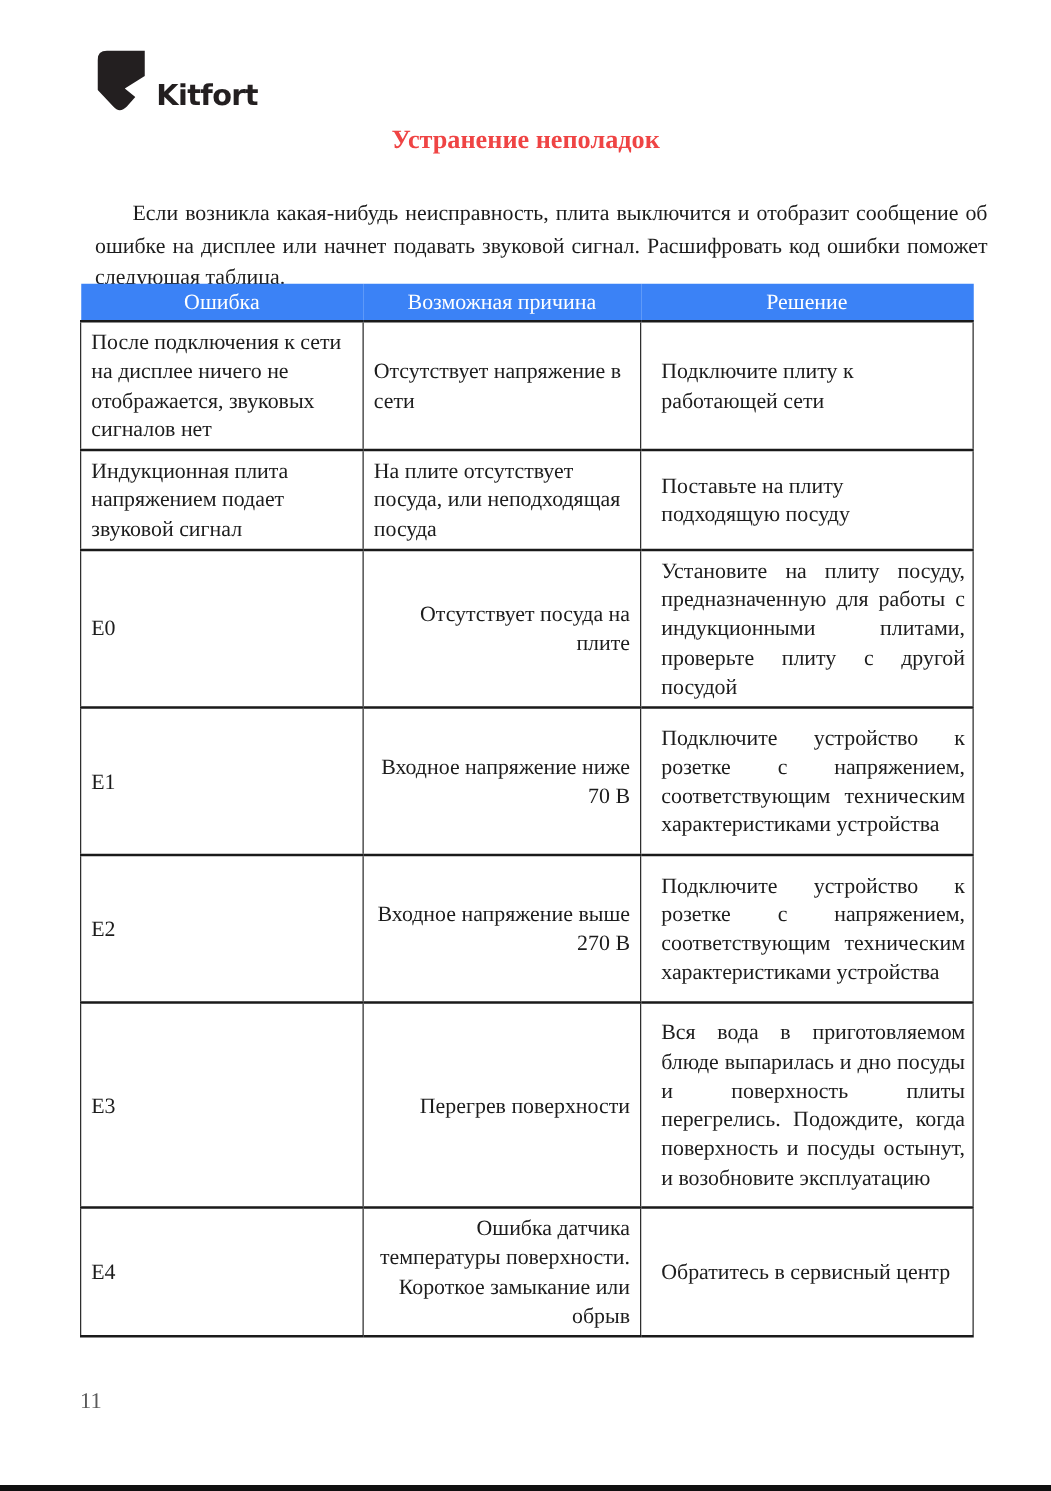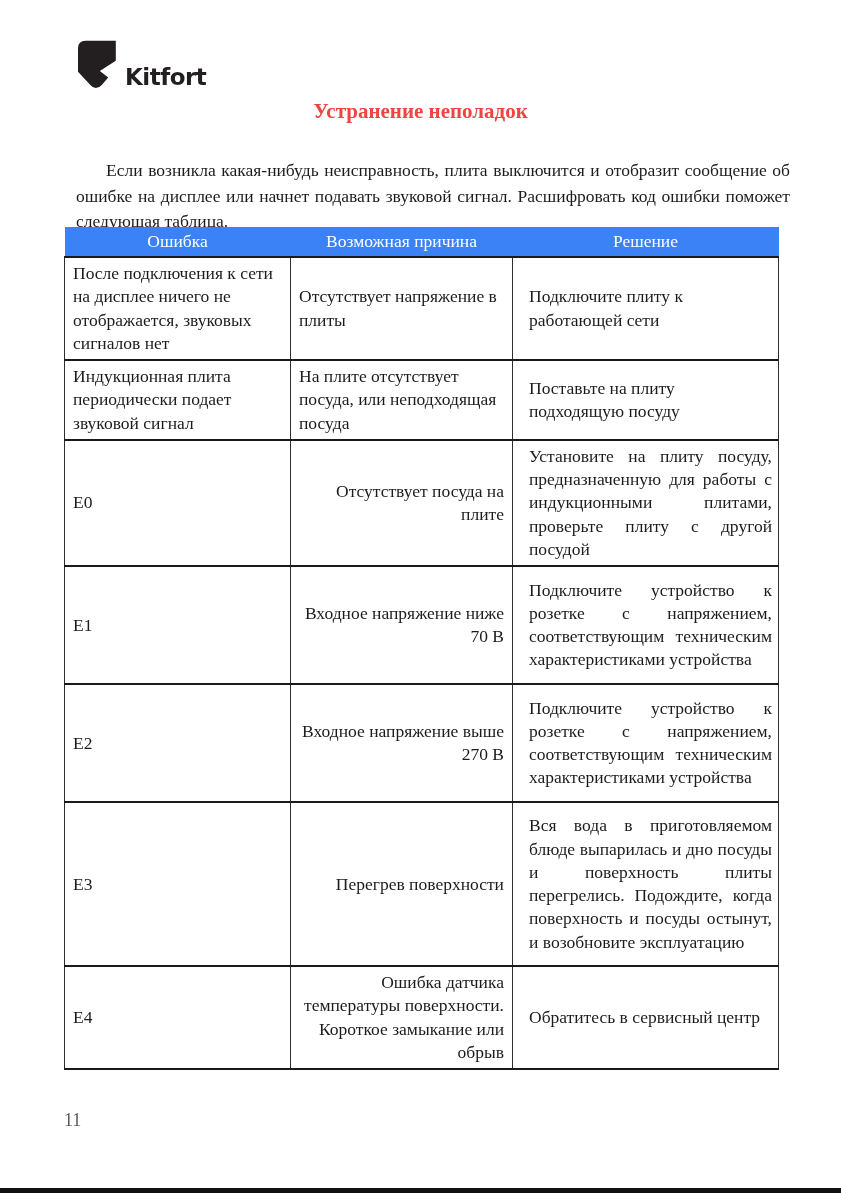--- a/index.html
+++ b/index.html
@@ -94,25 +94,25 @@
     <thead>
       <tr>
         <th>Ошибка</th>
         <th>Возможная причина</th>
         <th>Решение</th>
       </tr>
     </thead>
     <tbody>
       <tr>
         <td class="c-error al">После подключения к сети на дисплее ничего не отображается, звуковых сигналов нет</td>
-        <td class="c-cause al">Отсутствует напряжение в плиты</td>
+        <td class="c-cause al">Отсутствует напряжение в сети</td>
         <td class="c-solution al">Подключите плиту к работающей сети</td>
       </tr>
       <tr>
-        <td class="c-error al">Индукционная плита периодически подает звуковой сигнал</td>
+        <td class="c-error al">Индукционная плита напряжением подает звуковой сигнал</td>
         <td class="c-cause al">На плите отсутствует посуда, или неподходящая посуда</td>
         <td class="c-solution al">Поставьте на плиту подходящую посуду</td>
       </tr>
       <tr>
         <td class="c-error al">E0</td>
         <td class="c-cause ac">Отсутствует посуда на плите</td>
         <td class="c-solution aj">Установите на плиту посуду, предназначенную для работы с индукционными плитами, проверьте плиту с другой посудой</td>
       </tr>
       <tr>
         <td class="c-error al">E1</td>

